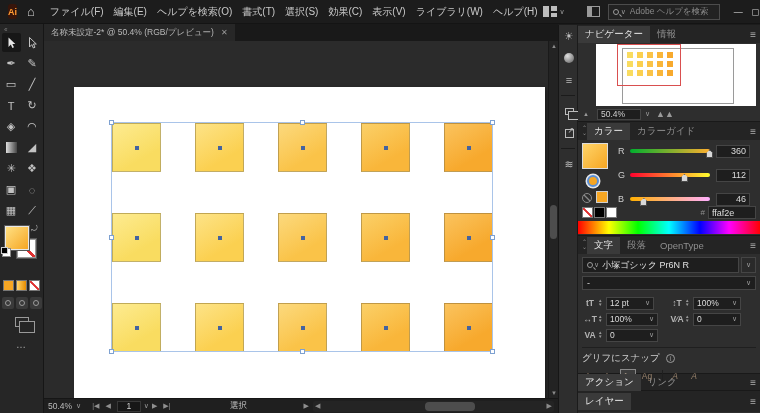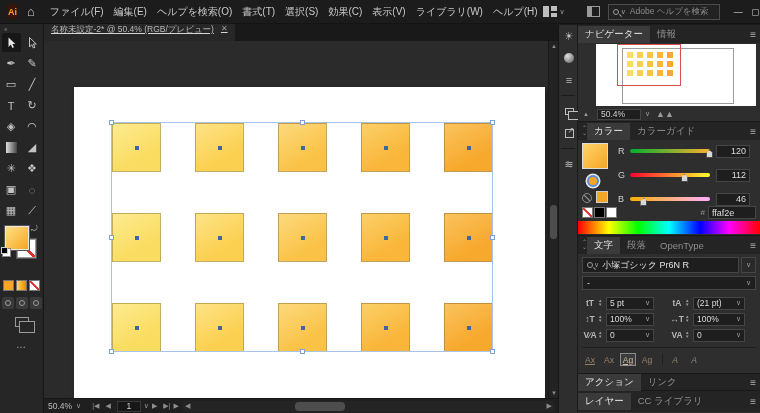--- a/index.html
+++ b/index.html
@@ -23,21 +23,21 @@
   .arrangeicon i{position:absolute;left:0;top:0;width:4px;height:9px;background:#9a9a9a;}
   .searchbox{width:112px;height:16px;border:1px solid #4c4c4c;border-radius:0;display:flex;align-items:center;padding:0 4px;background:#222;}
   .mag{width:6px;height:6px;border:1px solid #9a9a9a;border-radius:50%;position:relative;flex:none;}
   .mag::after{content:"";position:absolute;left:5px;top:5px;width:3px;height:1px;background:#9a9a9a;transform:rotate(45deg);}
   .searchtext{font-size:8.5px;color:#8b8b8b;margin-left:4px;white-space:nowrap;overflow:hidden;}
   .winctl{display:flex;align-items:center;margin-left:10px;margin-right:6px;}
   .winbtn{width:17px;text-align:center;font-size:9px;color:#cfcfcf;}
 
   
   .tabbar{position:absolute;left:44px;top:24px;width:514px;height:17px;background:#191919;display:flex;}
-  .doctab{height:17px;background:#272727;display:flex;align-items:flex-start;padding:0 7px;max-width:200px;text-decoration:underline;}
+  .doctab{height:17px;background:#272727;display:flex;align-items:center;padding:0 7px;max-width:200px;}
   .doctab .t{font-size:8.5px;color:#b9b9b9;white-space:nowrap;}
   .doctab .x{font-size:8px;color:#9a9a9a;margin-left:7px;}
 
   
   .toolbar{position:absolute;left:0;top:24px;width:44px;height:389px;background:#262626;border-right:1px solid #161616;}
   .tcollapse{font-size:7px;color:#777;padding:2px 0 0 4px;letter-spacing:-1px;}
   .trow{display:flex;justify-content:center;gap:2px;height:21px;}
   .tool{width:19px;height:19px;display:flex;align-items:center;justify-content:center;color:#c2c2c2;font-size:11px;border-radius:2px;}
   .tool svg{display:block;}
   .tool.active{background:#171717;}
@@ -399,21 +399,21 @@
         <div class="cfill"></div>
         <div class="cstroke"></div>
         <div class="cnone-mini"></div>
         <div class="cmini-orange"></div>
 
         <div class="chrow" style="top:4px;">
           <span class="chlabel">R</span>
           <span class="chtrack r">
               <span class="chhandle" style="left: calc(100% - 4px);"></span>
             </span>
-          <span class="chval">120</span>
+          <span class="chval">360</span>
         </div>
         <div class="chrow" style="top:28px;">
           <span class="chlabel">G</span>
           <span class="chtrack g">
               <span class="chhandle" style="left: calc(68.6275% - 4px);"></span>
             </span>
           <span class="chval">112</span>
         </div>
         <div class="chrow" style="top:52px;">
           <span class="chlabel">B</span>
@@ -458,32 +458,21 @@
           <span class="chev">∨</span>
         </div>
         <div class="numgrid">
           <div class="numcell l">
             <span class="ticon">tT</span>
             <span class="stepper">
                 <span>▲</span>
                 <span>▼</span>
               </span>
             <span class="numfield">
-                <span class="v">5 pt</span>
-                <span class="chev">∨</span>
-              </span>
-          </div>
-          <div class="numcell r">
-            <span class="ticon">tA</span>
-            <span class="stepper">
-                <span>▲</span>
-                <span>▼</span>
-              </span>
-            <span class="numfield">
-                <span class="v">(21 pt)</span>
+                <span class="v">12 pt</span>
                 <span class="chev">∨</span>
               </span>
           </div>
           <div class="numcell l">
             <span class="ticon">↕T</span>
             <span class="stepper">
                 <span>▲</span>
                 <span>▼</span>
               </span>
             <span class="numfield">
@@ -519,58 +508,62 @@
                 <span>▲</span>
                 <span>▼</span>
               </span>
             <span class="numfield">
                 <span class="v">0</span>
                 <span class="chev">∨</span>
               </span>
           </div>
         </div>
         <div class="chardiv"></div>
+        <div class="snaprow">
+          <span>グリフにスナップ</span>
+          <span class="infoicon">i</span>
+        </div>
         <div class="snapbtns">
           <span class="snapbtn">Ax</span>
           <span class="snapbtn n2">Ax</span>
           <span class="snapbtn sel">Ag</span>
           <span class="snapbtn n4">Ag</span>
           <span class="snapsep"></span>
           <span class="snapbtn it">A</span>
           <span class="snapbtn it">A</span>
         </div>
       </div>
     </div>
 
     <div class="rowtabs">
       <span class="ptab active">アクション</span>
       <span class="ptab">リンク</span>
       <span class="pmenu">≡</span>
     </div>
 
     <div class="rowtabs last">
       <span class="ptab active">レイヤー</span>
-      <span class="ptab">CC ライブラリ</span>
       <span class="pmenu">≡</span>
     </div>
   </div>
 
   <div class="statusbar">
     <span class="sb-zoom">
       <span>50.4%</span>
       <span class="chev">∨</span>
     </span>
     <span class="sb-nav">
       <span class="sb-arrow">|◀</span>
       <span class="sb-arrow">◀</span>
       <span class="sb-abfield">1</span>
       <span class="chev">∨</span>
       <span class="sb-arrow">▶</span>
       <span class="sb-arrow">▶|</span>
     </span>
+    <span class="sb-tool">選択</span>
     <span class="sb-menuarrow">▶</span>
     <span class="hscroll">
       <span class="hs-l">◀</span>
       <span class="hthumb"></span>
       <span class="hs-r">▶</span>
     </span>
   </div>
 
 </div>
 

